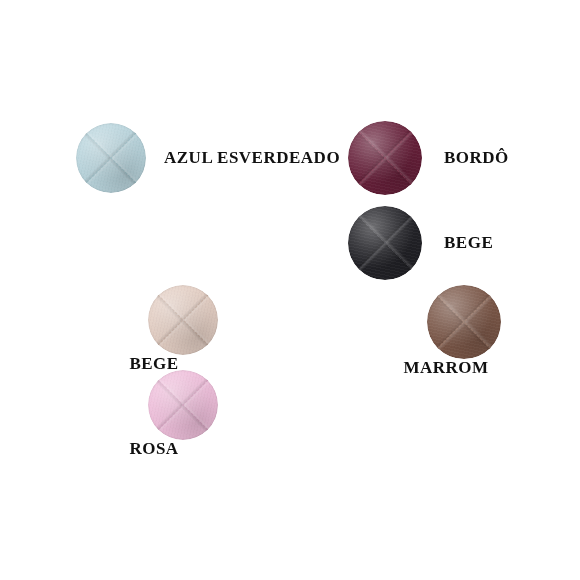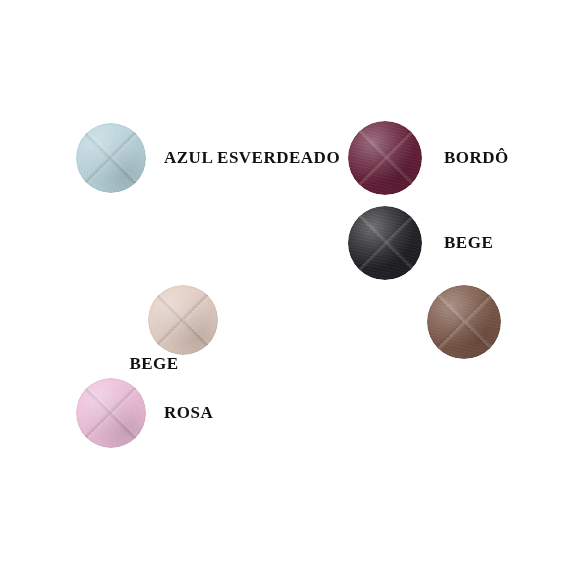--- a/index.html
+++ b/index.html
@@ -37,21 +37,21 @@
     width: 290px;
     height: 85px;
     display: flex;
     align-items: center;
   }
 
   
   .row-0 { top: 115px; }
   .row-1 { top: 200px; }
   .row-2 { top: 285px; flex-direction: column; }
-  .row-3 { top: 370px; }
+  .row-3 { top: 370px; flex-direction: column; }
 
   
   .swatch-chip {
     position: relative;
     flex: 0 0 auto;
     border-radius: 50%;
     overflow: hidden;
     background-clip: padding-box;
   }
   #column-left .swatch-chip {
@@ -261,17 +261,18 @@
         <div class="chip-quilt"></div>
         <div class="chip-stitch">
           <svg viewBox="0 0 100 100" preserveAspectRatio="none">
             <line x1="-10" y1="110" x2="110" y2="-10" stroke="#9c7867" stroke-width="2" stroke-dasharray="2.6 3.2" stroke-linecap="round" fill="none"></line>
             <line x1="-10" y1="-10" x2="110" y2="110" stroke="#9c7867" stroke-width="2" stroke-dasharray="2.6 3.2" stroke-linecap="round" fill="none"></line>
           </svg>
         </div>
         <div class="chip-shade"></div>
         <div class="chip-rim"></div>
       </div>
+      <div class="swatch-label" style="color: rgb(17, 17, 17);">MARROM</div>
     </div>
 
   </div>
 
 </div>
 
 </body></html>

